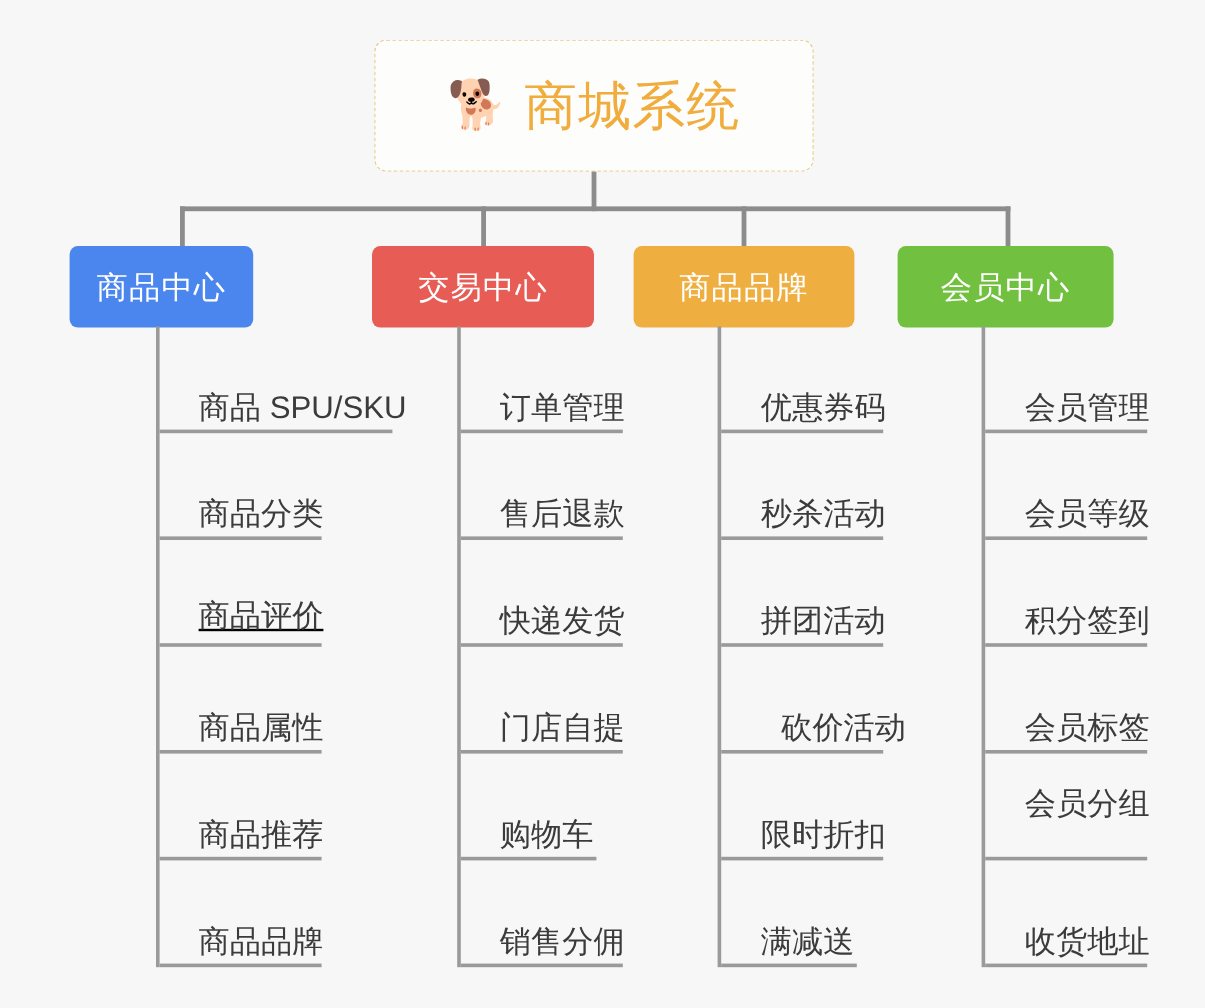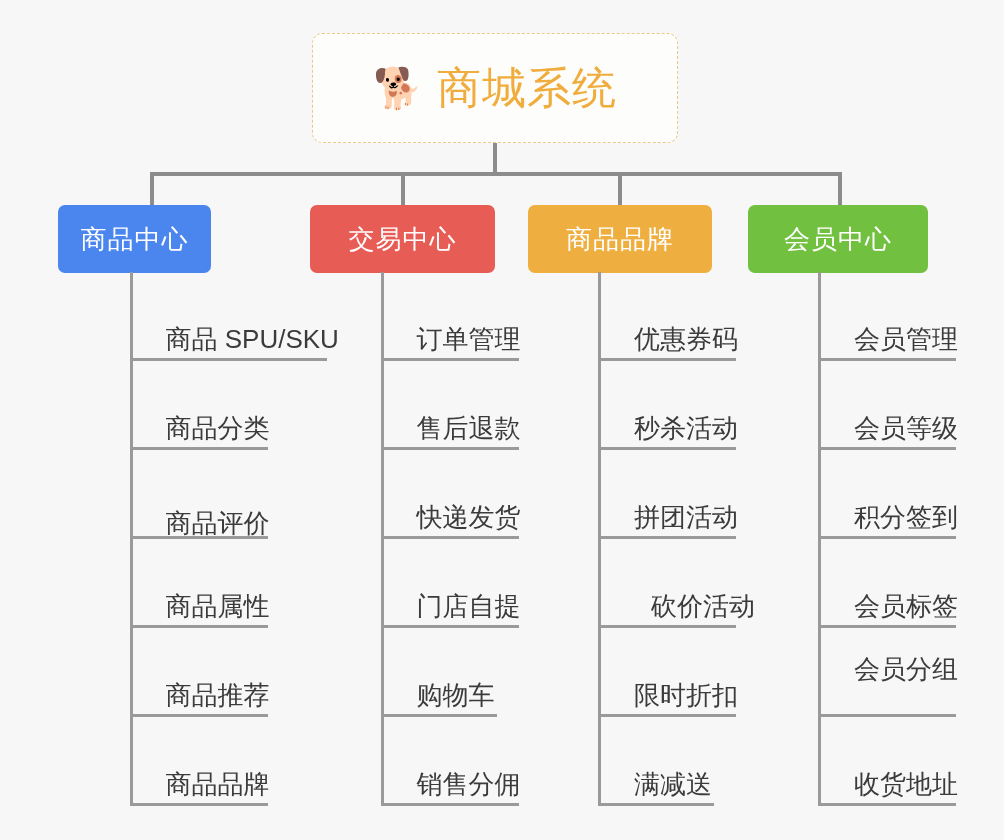--- a/index.html
+++ b/index.html
@@ -132,21 +132,21 @@
       <div class="column" style="left: 129.5px; height: 534px;">
         <div class="column-spine" style="height: 534px;"></div>
         <div class="leaf" style="top: 0px;">
           <span class="leaf-label">商品 SPU/SKU</span>
         </div>
         <div class="leaf-underline" style="top: 86px; width: 194px;"></div>
         <div class="leaf" style="top: 89px;">
           <span class="leaf-label">商品分类</span>
         </div>
         <div class="leaf-underline" style="top: 175px; width: 135px;"></div>
-        <div class="leaf" style="top: 184px;">
+        <div class="leaf" style="top: 174px; text-decoration: underline;">
           <span class="leaf-label">商品评价</span>
         </div>
         <div class="leaf-underline" style="top: 264px; width: 135px;"></div>
         <div class="leaf" style="top: 267px;">
           <span class="leaf-label">商品属性</span>
         </div>
         <div class="leaf-underline" style="top: 353px; width: 135px;"></div>
         <div class="leaf" style="top: 356px;">
           <span class="leaf-label">商品推荐</span>
         </div>

